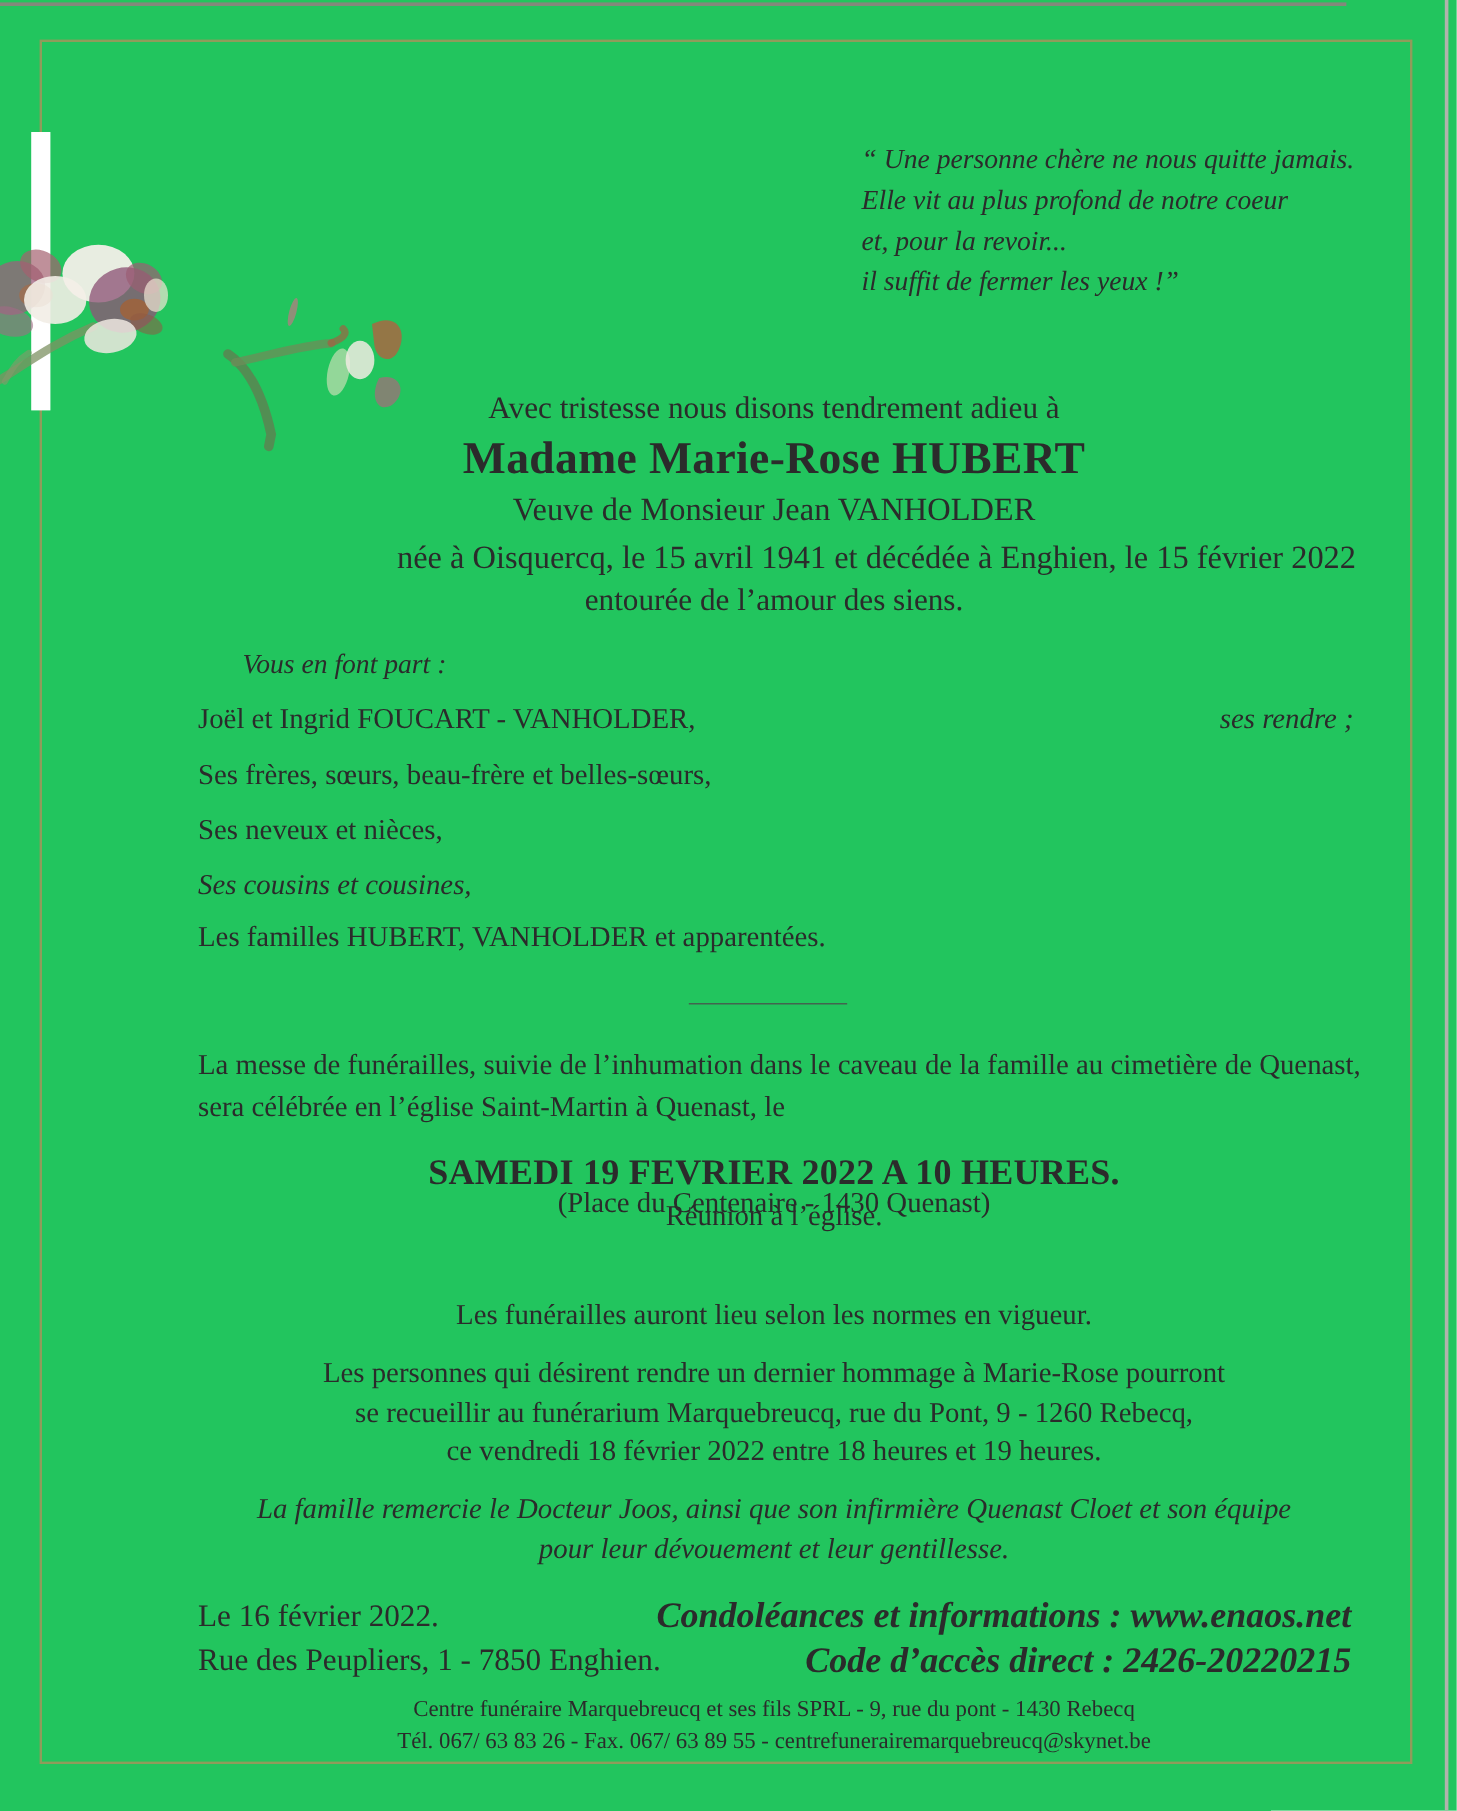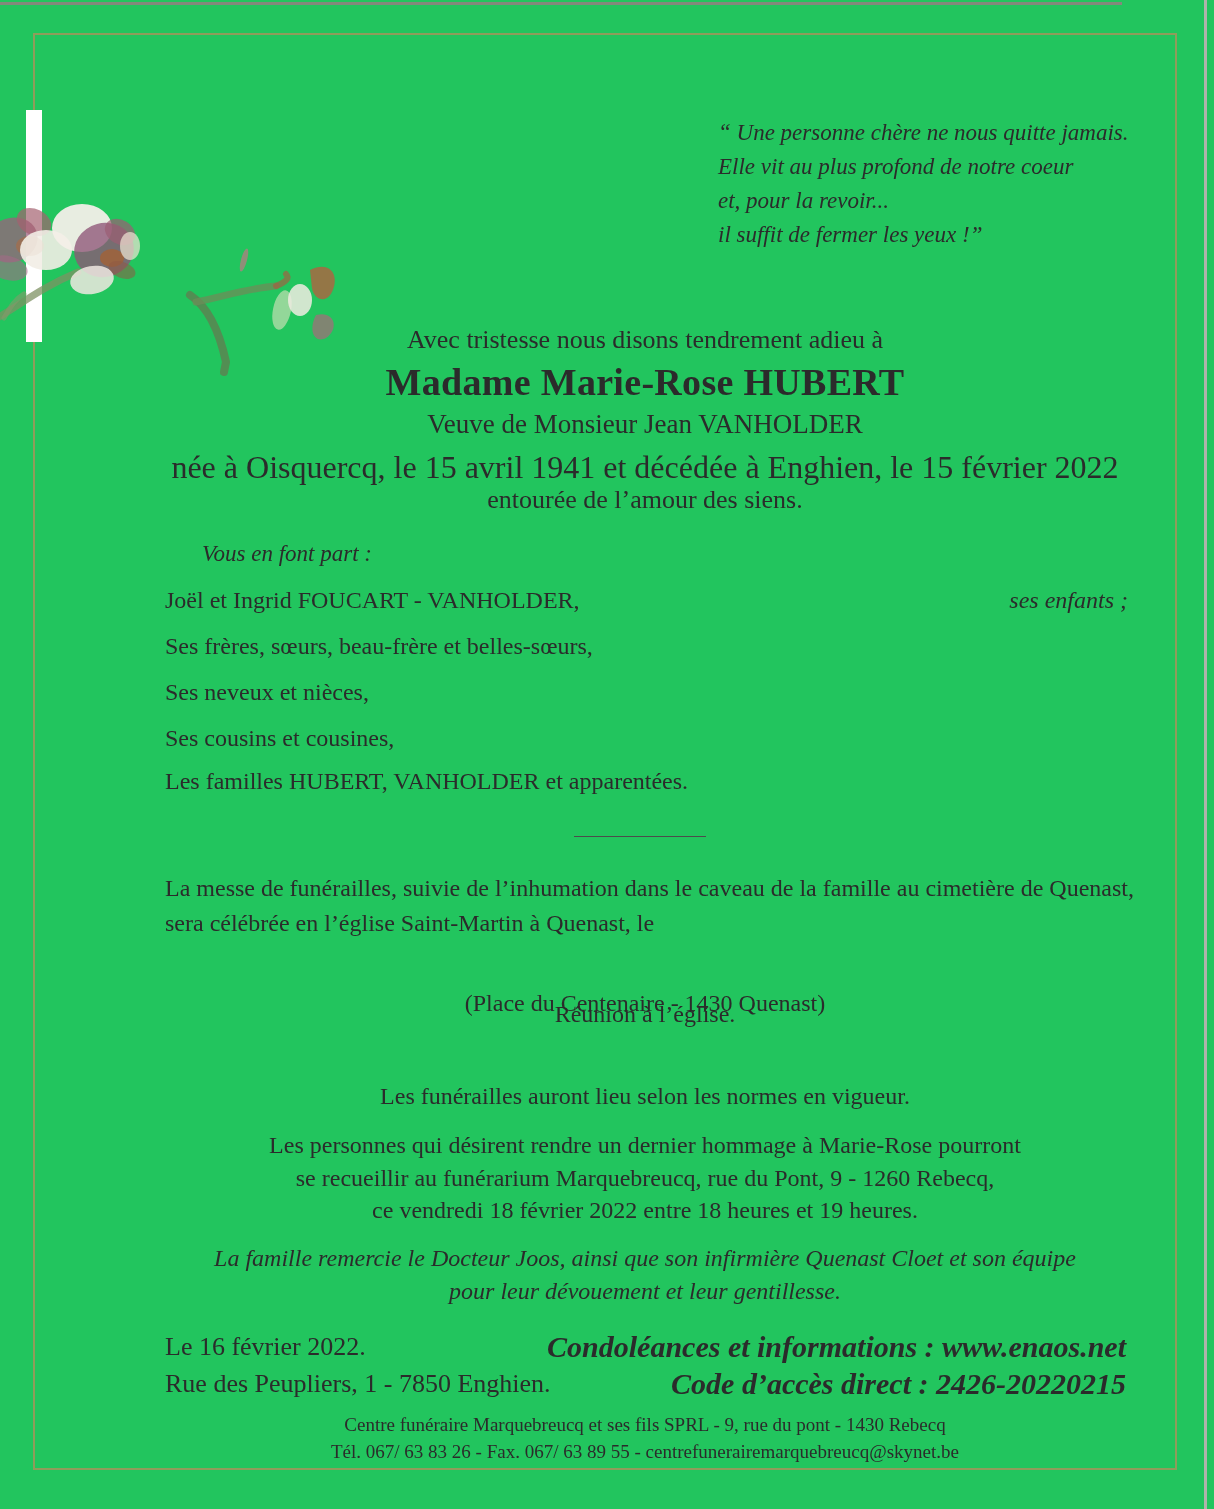--- a/index.html
+++ b/index.html
@@ -14,27 +14,27 @@
   .abs{position:absolute;}
   .nw{white-space:nowrap;}
   .scan-top{left:0;top:2px;width:1122px;height:3px;background:#83897b;}
   .scan-right{left:1204px;top:0;width:3px;height:1509px;background:#b0b3ab;}
   .frame{left:33px;top:33px;width:1140px;height:1433px;border:2px solid #8f9c5b;}
   .quote{left:718px;top:116px;width:430px;font-style:italic;font-size:23px;line-height:34px;}
   .center-col{left:160px;width:970px;text-align:center;}
   .intro{top:325px;font-size:26px;font-family:Liberation Serif, serif;}
   .deceased-name{top:360px;font-size:38px;font-weight:bold;letter-spacing:.3px;}
   .widow{top:409px;font-size:27px;}
-  .birth{top:449px;font-size:32px;}
+  .birth{top:449px;font-size:27px;text-align:right;}
   .surrounded{top:485px;font-size:26px;}
   .part-heading{left:202px;top:541px;font-style:italic;font-size:23px;}
   .children-row{left:165px;top:587px;width:963px;display:flex;justify-content:space-between;font-size:24px;}
   .children-role{font-style:italic;}
   .relative{left:165px;font-size:24px;}
-  .r0{top:633px;} .r1{top:679px;} .r2{top:725px;} .r3{top:768px;}
+  .r0{top:633px;} .r1{top:679px;} .r2{top:725px;font-style:italic;} .r3{top:768px;}
   .divider{left:574px;top:836px;width:132px;height:1px;background:#4c4c4c;}
   .ceremony-line{left:165px;font-size:24px;}
   .c0{top:875px;} .c1{top:910px;}
   .datetime{top:961px;font-size:30px;font-weight:bold;letter-spacing:.2px;}
   .meeting{top:1001px;font-size:24px;}
   .place{top:990px;font-size:24px;}
   .norms{top:1083px;font-size:24px;text-align:center;}
   .visit{font-size:24px;}
   .v0{top:1132px;} .v1{top:1165px;} .v2{top:1197px;}
   .thanks{font-style:italic;font-size:24px;}
@@ -93,31 +93,32 @@
 
   <div class="abs center-col intro nw">Avec tristesse nous disons tendrement adieu à</div>
   <div class="abs center-col deceased-name nw">Madame Marie-Rose HUBERT</div>
   <div class="abs center-col widow nw">Veuve de Monsieur Jean VANHOLDER</div>
   <div class="abs center-col birth nw">née à Oisquercq, le 15 avril 1941 et décédée à Enghien, le 15 février 2022</div>
   <div class="abs center-col surrounded nw">entourée de l’amour des siens.</div>
 
   <div class="abs part-heading nw">Vous en font part :</div>
   <div class="abs children-row">
     <span class="nw">Joël et Ingrid FOUCART - VANHOLDER,</span>
-    <span class="nw children-role">ses enfants ;</span>
+    <span class="nw children-role">ses rendre ;</span>
   </div>
   <div class="abs relative r0 nw">Ses frères, sœurs, beau-frère et belles-sœurs,</div>
   <div class="abs relative r1 nw">Ses neveux et nièces,</div>
   <div class="abs relative r2 nw">Ses cousins et cousines,</div>
   <div class="abs relative r3 nw">Les familles HUBERT, VANHOLDER et apparentées.</div>
 
   <div class="abs divider"></div>
 
   <div class="abs ceremony-line c0 nw">La messe de funérailles, suivie de l’inhumation dans le caveau de la famille au cimetière de Quenast,</div>
   <div class="abs ceremony-line c1 nw">sera célébrée en l’église Saint-Martin à Quenast, le</div>
+  <div class="abs center-col datetime nw">SAMEDI 19 FEVRIER 2022 A 10 HEURES.</div>
   <div class="abs center-col meeting nw">Réunion à l’église.</div>
   <div class="abs center-col place nw">(Place du Centenaire - 1430 Quenast)</div>
   <div class="abs center-col norms nw">Les funérailles auront lieu selon les normes en vigueur.</div>
 
   <div class="abs center-col visit v0 nw">Les personnes qui désirent rendre un dernier hommage à Marie-Rose pourront</div>
   <div class="abs center-col visit v1 nw">se recueillir au funérarium Marquebreucq, rue du Pont, 9 - 1260 Rebecq,</div>
   <div class="abs center-col visit v2 nw">ce vendredi 18 février 2022 entre 18 heures et 19 heures.</div>
 
   <div class="abs center-col thanks t0 nw">La famille remercie le Docteur Joos, ainsi que son infirmière Quenast Cloet et son équipe</div>
   <div class="abs center-col thanks t1 nw">pour leur dévouement et leur gentillesse.</div>

